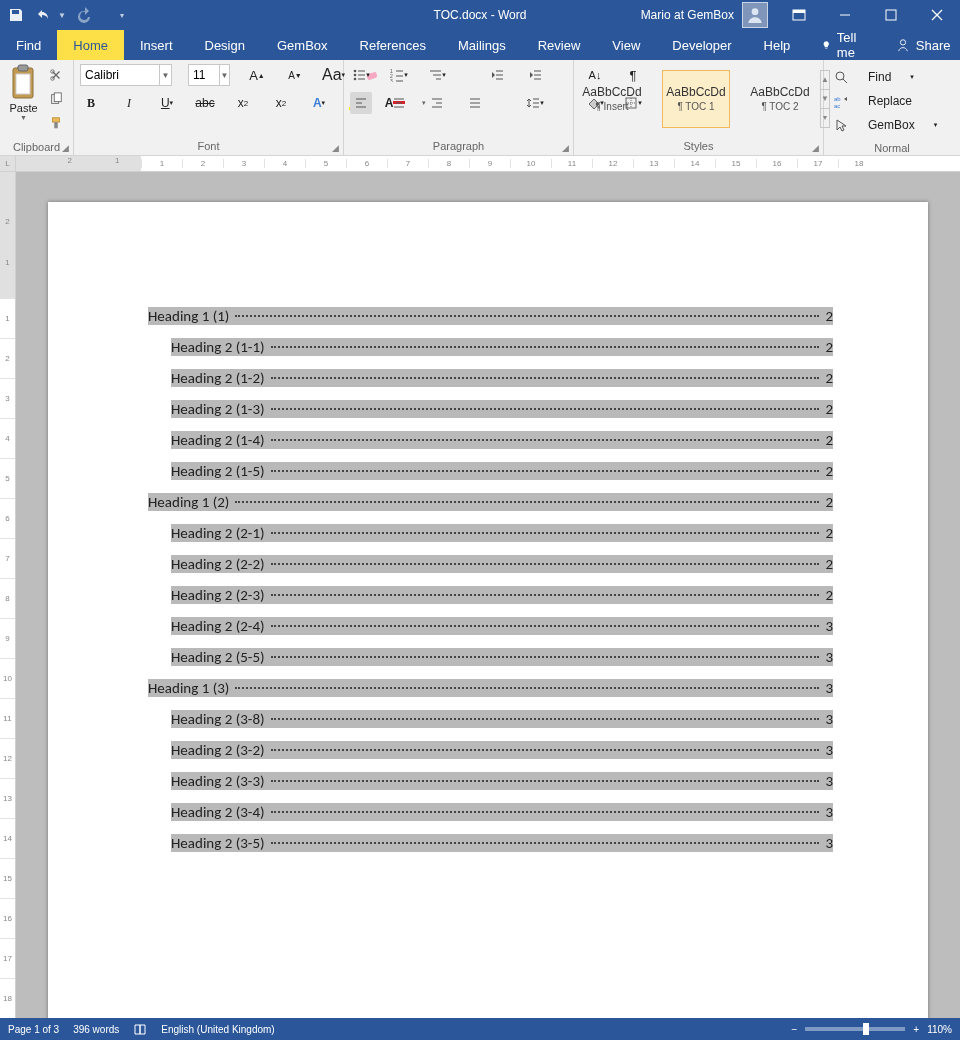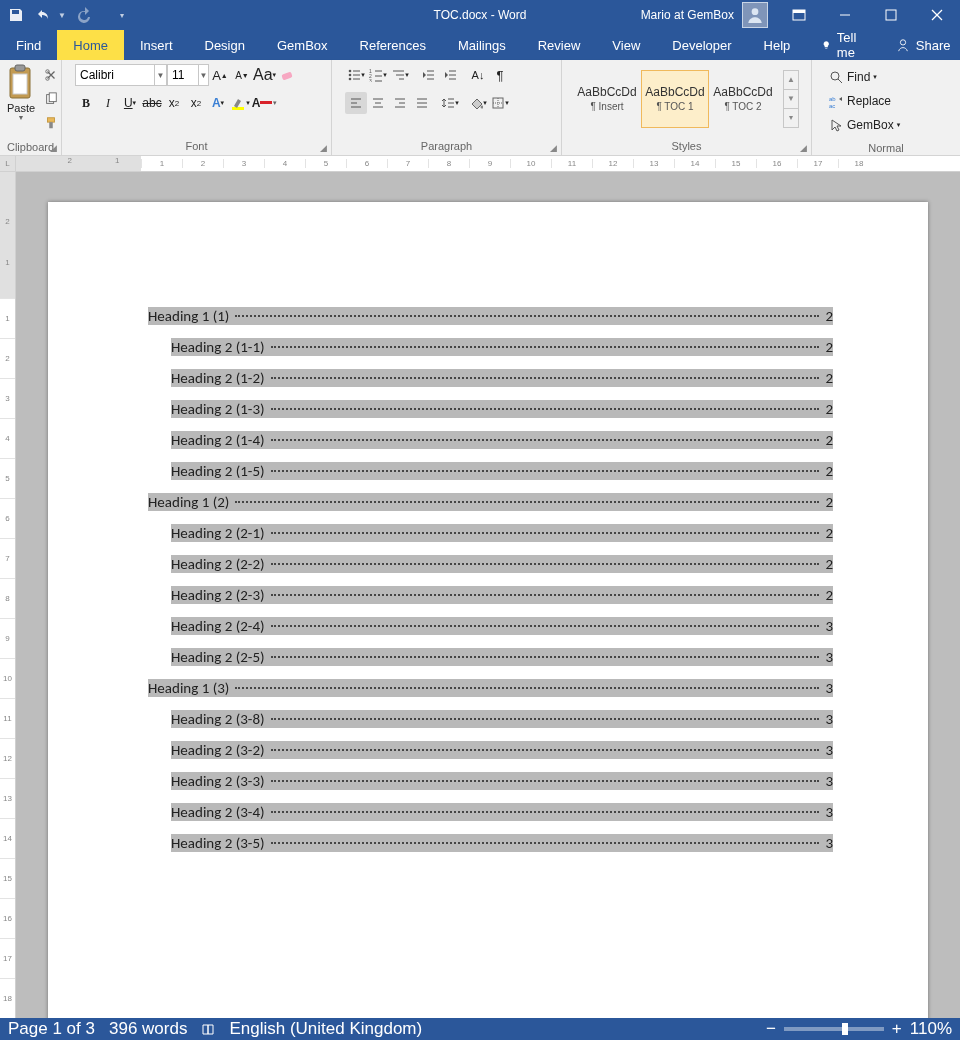--- a/index.html
+++ b/index.html
@@ -38,21 +38,21 @@
   .menutabs .tab.active{background:#fde047;color:var(--titlebar-blue);}
   .menutabs .right-area{margin-left:auto;display:flex;align-items:center;padding:0 12px;gap:6px;}
 
   
   .ribbon{background:var(--ribbon-bg);height:96px;border-bottom:1px solid var(--ribbon-border);display:flex;box-shadow:0 2px 3px rgba(0,0,0,.15);}
   .group{display:flex;flex-direction:column;border-right:1px solid var(--ribbon-border);}
   .group-body{flex:1;display:flex;align-items:center;padding:4px 6px;gap:4px;}
   .group-label{height:18px;font-size:11px;color:#666;display:flex;align-items:center;justify-content:center;position:relative;}
   .group-label .dlg{position:absolute;right:4px;bottom:2px;font-size:9px;color:#888;}
   .vstack{display:flex;flex-direction:column;gap:2px;}
-  .hstack{display:flex;align-items:center;gap:0;margin-left:7px;}
+  .hstack{display:flex;align-items:center;gap:16px;}
   .ico-btn{min-width:22px;height:22px;display:flex;align-items:center;justify-content:center;border-radius:2px;}
   .paste-block{display:flex;flex-direction:column;align-items:center;width:42px;height:70px;justify-content:flex-start;}
   .paste-block .clip-ico{width:30px;height:38px;}
   .paste-block .lbl{font-size:11px;}
   .font-combo{border:1px solid #c7c7c7;background:#fff;display:flex;align-items:center;height:22px;}
   .font-combo input{border:none;outline:none;width:100%;font-size:12px;padding:0 4px;background:transparent;font-family:inherit;}
   .font-combo .dd{width:14px;text-align:center;color:#666;font-size:8px;border-left:1px solid #c7c7c7;height:100%;display:flex;align-items:center;justify-content:center;}
   .style-box{width:68px;height:58px;border:1px solid transparent;display:flex;flex-direction:column;align-items:center;justify-content:center;gap:2px;}
   .style-box.sel{border-color:#f0b95c;background:#fdeeca;}
   .style-box .preview{font-size:12px;color:#333;}
@@ -70,21 +70,21 @@
   .doc-scroll{flex:1;display:flex;justify-content:center;overflow:hidden;background:var(--workspace-bg);}
   .page{background:var(--page-bg);width:880px;margin-top:30px;min-height:1200px;box-shadow:0 0 4px rgba(0,0,0,.4);padding:105px 95px 0 100px;font-family:Calibri,Arial,sans-serif;font-size:15px;color:#222;}
   .toc-row{display:flex;align-items:baseline;background:#b9b9b9;margin-bottom:13px;height:18px;}
   .toc-row.level1{margin-left:0;}
   .toc-row.level2{margin-left:23px;}
   .toc-label{white-space:nowrap;padding-right:4px;}
   .toc-dots{flex:1;border-bottom:2px dotted #444;transform:translateY(-4px);margin:0 2px;}
   .toc-pg{white-space:nowrap;padding-left:4px;}
 
   
-  .statusbar{background:var(--statusbar);height:22px;color:#fff;display:flex;align-items:center;font-size:17px;gap:14px;padding:0 8px;}
+  .statusbar{background:var(--statusbar);height:22px;color:#fff;display:flex;align-items:center;font-size:10px;gap:14px;padding:0 8px;}
   .statusbar .right{margin-left:auto;display:flex;align-items:center;gap:8px;}
   .zoom-slider{width:100px;height:4px;background:rgba(255,255,255,.4);position:relative;}
   .zoom-slider .thumb{position:absolute;top:-4px;width:6px;height:12px;background:#fff;}
 
   .left-col{display:flex;flex-direction:column;}
   .corner-box{width:16px;height:16px;background:#e0e0e0;border-right:1px solid #d0d0d0;border-bottom:1px solid #d0d0d0;display:flex;align-items:center;justify-content:center;font-size:8px;color:#888;}
   .ruler-h-wrap{display:flex;}
   .ruler-h-content{flex:1;}
 </style>
 </head>
@@ -193,21 +193,21 @@
           <circle cx="8" cy="5" r="3" fill="none" stroke="#fff"></circle>
           <path d="M3 15c1-3 3-4 5-4s4 1 5 4" fill="none" stroke="#fff"></path>
         </svg>
       <span>Share</span>
     </div>
   </div>
 </div>
 
 <div class="ribbon">
 
-  <div class="group" style="width:62px;">
+  <div class="group" style="width:74px;">
     <div class="group-body">
       <div class="paste-block">
         <div class="clip-ico">
           <svg width="30" height="38" viewBox="0 0 30 38">
               <rect x="4" y="4" width="20" height="30" rx="2" fill="#c29a52" stroke="#8a7138"></rect>
               <rect x="9" y="1" width="10" height="6" rx="2" fill="#999" stroke="#666"></rect>
               <rect x="7" y="10" width="14" height="20" fill="#fff" stroke="#ccc"></rect>
             </svg>
         </div>
         <div class="lbl">Paste</div>
@@ -600,21 +600,21 @@
             <span class="toc-label">Heading 2 (2-3)</span>
             <span class="toc-dots"></span>
             <span class="toc-pg">2</span>
           </div>
           <div class="toc-row level2">
             <span class="toc-label">Heading 2 (2-4)</span>
             <span class="toc-dots"></span>
             <span class="toc-pg">3</span>
           </div>
           <div class="toc-row level2">
-            <span class="toc-label">Heading 2 (2-5)</span>
+            <span class="toc-label">Heading 2 (5-5)</span>
             <span class="toc-dots"></span>
             <span class="toc-pg">3</span>
           </div>
           <div class="toc-row level1">
             <span class="toc-label">Heading 1 (3)</span>
             <span class="toc-dots"></span>
             <span class="toc-pg">3</span>
           </div>
           <div class="toc-row level2">
             <span class="toc-label">Heading 2 (3-8)</span>

